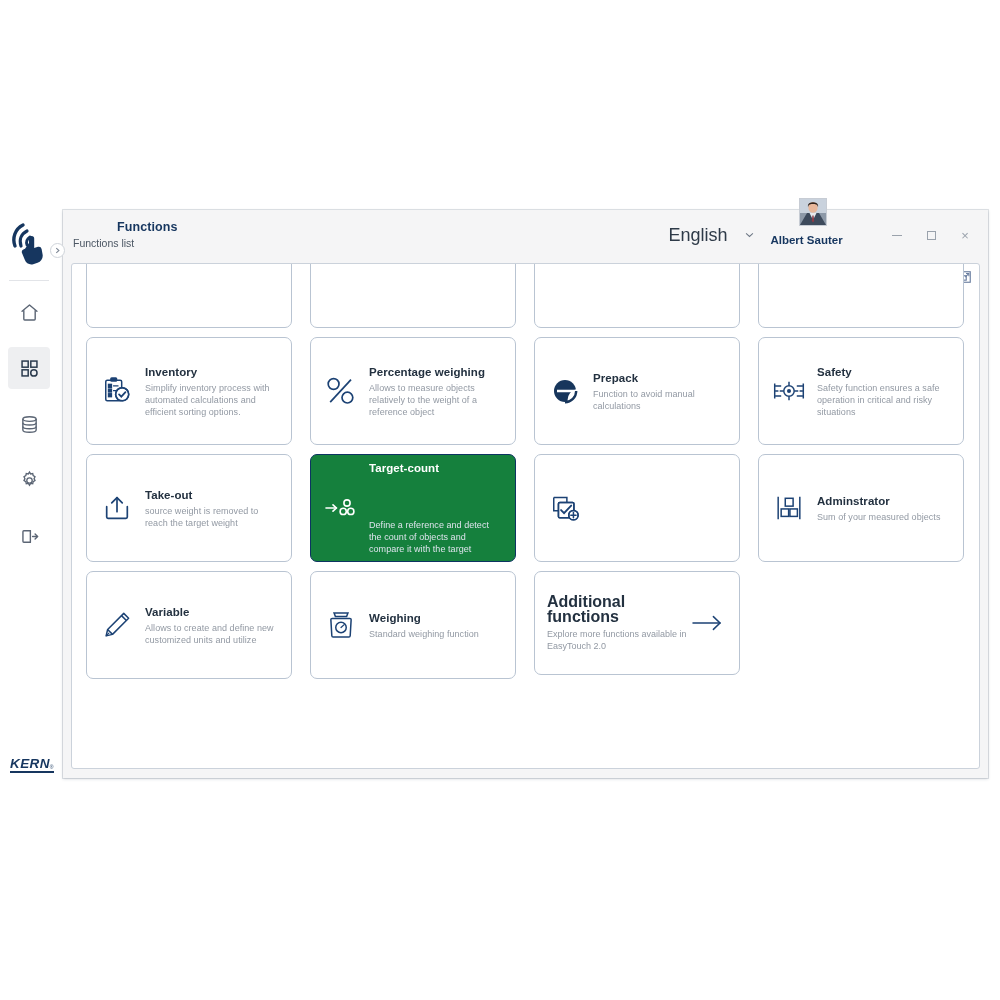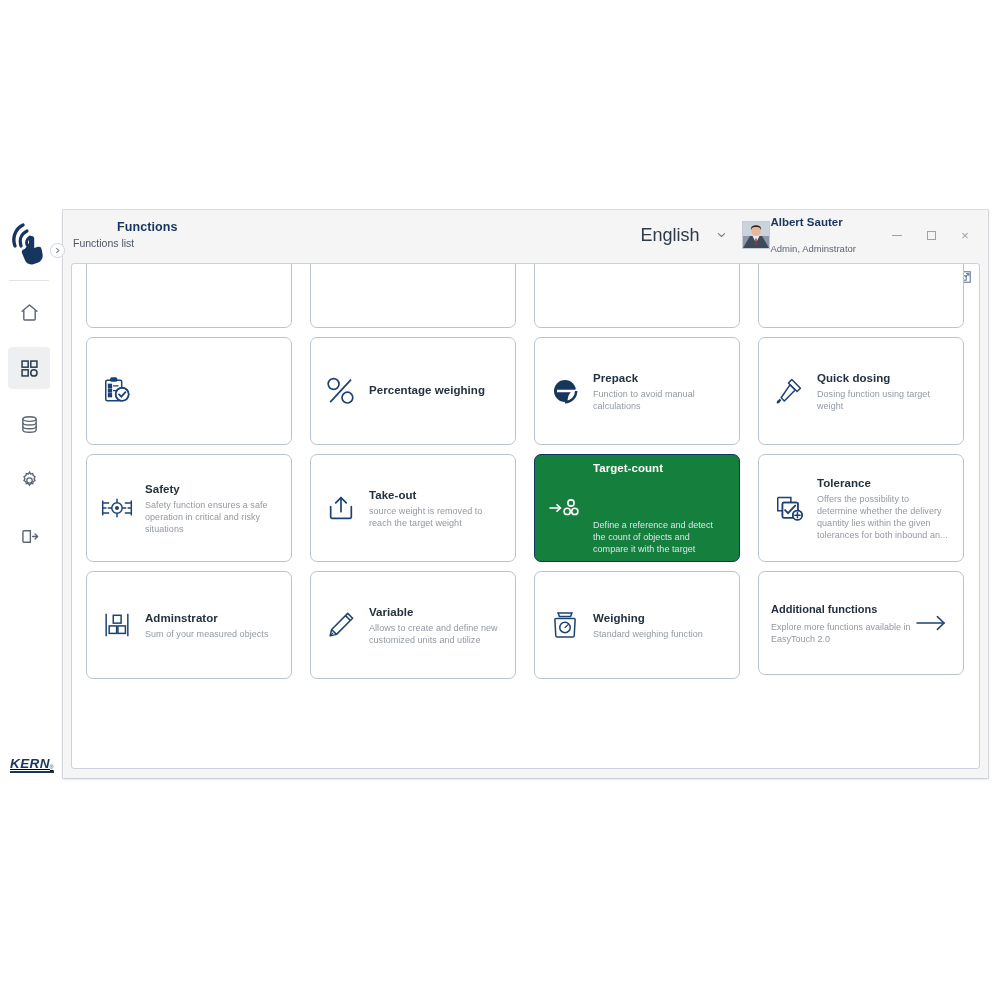--- a/index.html
+++ b/index.html
@@ -67,21 +67,21 @@
     font-size: 12.5px; font-weight: bold; color: #16365f; line-height: 15px;
     letter-spacing: 0.1px;
     padding-left: 44px;
   }
   .title-sub { font-size: 10.5px; color: #4c5764; line-height: 14px; margin-top: 1px; }
   .header-right { margin-left: auto; display: flex; align-items: center; height: 100%; }
   .lang-select {
     display: flex; align-items: center; gap: 18px;
     font-size: 18px; color: #2e3a48; cursor: pointer; margin-right: 16px;
   }
-  .user-box { display: flex; align-items: center; margin-right: 24px; }
+  .user-box { display: flex; align-items: center; gap: 8px; margin-right: 24px; flex-direction: column; }
   .avatar {
     width: 28px; height: 28px; border: 1px solid #c7ccd4; background: #d9dee4;
     overflow: hidden; position: relative; flex: none;
   }
   .user-name { font-size: 11.5px; font-weight: bold; color: #16365f; line-height: 13px; }
   .user-role { font-size: 9.5px; color: #5b6personally; }
   .user-role { font-size: 9.5px; color: #5b6574; line-height: 12px; margin-top: 14px; }
   .win-btns { display: flex; align-items: center; gap: 0px; margin-right: 6px; }
   .win-btn {
     width: 34px; height: 34px; display: flex; align-items: center; justify-content: center;
@@ -144,21 +144,21 @@
     letter-spacing: 0.05px;
   }
   .card.selected .card-desc { color: #dde3ec; margin-top: 44px; }
 
   .card-additional {
     height: 104px;
     border: 1px solid #b9c4d2; border-radius: 7px; background: #fff;
     display: flex; align-items: center; padding: 0 14px 0 12px; cursor: pointer;
   }
   .addl-text { flex: 1; }
-  .addl-title { font-size: 11px; font-weight: bold; color: #233140; line-height: 15px; margin-bottom: 4px;}
+  .addl-title { font-size: 16px; font-weight: bold; color: #233140; line-height: 15px; margin-bottom: 4px;}
   .addl-desc { font-size: 9px; color: #9299a3; line-height: 12px; }
   .addl-arrow { width: 36px; display: flex; align-items: center; justify-content: center; color: #1c4274; }
 
   svg { display: block; overflow: visible; }
 </style>
 </head>
 <body>
 
 <div id="root">
 
@@ -208,21 +208,21 @@
     <div class="nav-item">
       <svg width="21" height="21" viewBox="0 0 24 24" fill="none" stroke="#5b6574" stroke-width="1.6" stroke-linecap="round">
         <path d="M13 5.5 H5.5 a1 1 0 0 0 -1 1 V17.5 a1 1 0 0 0 1 1 H13"></path>
         <path d="M13 5.5 V18.5"></path>
         <path d="M15.5 12 H21"></path>
         <path d="M18.4 9.2 L21.2 12 L18.4 14.8"></path>
       </svg>
     </div>
 
     <div class="kern-logo">
-      <div style="display:flex;align-items:flex-end;text-decoration:underline;">
+      <div style="display:flex;align-items:flex-end;">
         <span class="kern-text">KERN</span>
         <span class="kern-tm">®</span>
       </div>
       <div class="kern-bar"></div>
     </div>
   </div>
 
   <div class="collapse-handle">
     <svg width="7" height="7" viewBox="0 0 8 8" fill="none" stroke="#7b8593" stroke-width="1.2">
       <path d="M2.6 1.4 L5.6 4 L2.6 6.6"></path>
@@ -304,66 +304,57 @@
                 <rect x="7" y="9" width="3" height="3" fill="#1c4274"></rect>
                 <path d="M11.8 10.5 H17.6" stroke-width="1.4"></path>
                 <rect x="7" y="14" width="3" height="3" fill="#1c4274"></rect>
                 <path d="M11.8 15.5 H17.6" stroke-width="1.4"></path>
                 <rect x="7" y="19" width="3" height="3" fill="#1c4274"></rect>
                 <circle cx="21.5" cy="19.5" r="7" fill="#ffffff"></circle>
                 <circle cx="21.5" cy="19.5" r="7"></circle>
                 <path d="M18.2 19.6 L20.6 22 L25 17.2" stroke-width="1.9" stroke-linecap="round"></path>
               </svg>
             </div>
+            <div class="card-text">
+              <div class="card-title">Inventory</div>
+              <div class="card-desc">Simplify inventory process with automated calculations and efficient sorting options.</div>
+            </div>
           </div>
 
 
           <div class="card">
             <div class="card-icon">
               <svg width="32" height="32" viewBox="0 0 32 32" fill="none" stroke="#1c4274" stroke-width="1.7">
                 <circle cx="8.6" cy="9" r="5.4"></circle>
                 <circle cx="22.4" cy="22.6" r="5.4"></circle>
                 <path d="M26 4.6 L5.2 27.2" stroke-width="1.7"></path>
               </svg>
             </div>
             <div class="card-text">
               <div class="card-title">Percentage weighing</div>
+              <div class="card-desc">Allows to measure objects relatively to the weight of a reference object</div>
             </div>
           </div>
 
           <div class="card">
             <div class="card-icon">
               <svg width="32" height="32" viewBox="0 0 32 32" fill="none">
                 <path d="M27 16 A11 11 0 1 1 16 5 A11 11 0 0 1 27 16 Z" fill="#17365c"></path>
                 <path d="M8 16 H27" stroke="#ffffff" stroke-width="2.6"></path>
                 <path d="M24.5 16 A8.5 8.5 0 0 1 16 24.5 A8.5 8.5 0 0 1 16 7.5" fill="none" stroke="#ffffff" stroke-width="0"></path>
                 <path d="M26.6 14.4 A11.4 11.4 0 0 0 18.6 24.8 L18.6 30 L31 30 L31 13 Z" fill="#ffffff"></path>
                 <path d="M16 27.2 A11.2 11.2 0 0 0 27.2 16" stroke="#17365c" stroke-width="2.4" fill="none"></path>
               </svg>
             </div>
             <div class="card-text">
               <div class="card-title">Prepack</div>
               <div class="card-desc">Function to avoid manual calculations</div>
             </div>
           </div>
 
-          <div class="card">
-            <div class="card-icon">
-              <svg width="30" height="30" viewBox="0 0 32 32" fill="none" stroke="#1c4274" stroke-width="1.6" stroke-linejoin="round">
-                <path d="M19 3.8 L28.2 13 L24.6 16.6 L15.4 7.4 Z"></path>
-                <path d="M17 9.4 L22.6 15 L11 26.6 L7.6 23.2 Z"></path>
-                <path d="M6 25.2 L3.6 28.4 L6.8 26" stroke-linecap="round"></path>
-                <circle cx="4.6" cy="27.4" r="1.6" fill="#1c4274" stroke="none"></circle>
-              </svg>
-            </div>
-            <div class="card-text">
-              <div class="card-title">Quick dosing</div>
-              <div class="card-desc">Dosing function using target weight</div>
-            </div>
-          </div>
 
           <div class="card">
             <div class="card-icon">
               <svg width="34" height="26" viewBox="0 0 36 28" fill="none" stroke="#1c4274" stroke-width="1.6">
                 <circle cx="18" cy="14" r="5.6"></circle>
                 <circle cx="18" cy="14" r="2.2" fill="#1c4274" stroke="none"></circle>
                 <path d="M18 4 V8.2 M18 19.8 V24 M8 14 H12.2 M23.8 14 H28"></path>
                 <path d="M3 8.6 H9.6 M3 14 H6.6 M3 19.4 H9.6"></path>
                 <path d="M33 8.6 H26.4 M33 14 H29.4 M33 19.4 H26.4"></path>
                 <path d="M2.6 6 V22" stroke-width="1.6"></path>
@@ -412,24 +403,20 @@
                 <path d="M4 4.8 H18 V13"></path>
                 <path d="M4 4.8 V19 H11"></path>
                 <rect x="9" y="10" width="16.5" height="16.5" rx="1.4" fill="#ffffff"></rect>
                 <rect x="9" y="10" width="16.5" height="16.5" rx="1.4"></rect>
                 <path d="M11.8 18.2 L15 21.4 L22.6 13.4" stroke-width="2" stroke-linecap="round"></path>
                 <circle cx="25" cy="23.6" r="5" fill="#ffffff"></circle>
                 <circle cx="25" cy="23.6" r="5"></circle>
                 <path d="M25 20.8 V26.4 M22.2 23.6 H27.8" stroke-width="1.6" stroke-linecap="round"></path>
               </svg>
             </div>
-            <div class="card-text">
-              <div class="card-title">Tolerance</div>
-              <div class="card-desc">Offers the possibility to determine whether the delivery quantity lies within the given tolerances for both inbound an...</div>
-            </div>
           </div>
 
           <div class="card">
             <div class="card-icon">
               <svg width="28" height="28" viewBox="0 0 30 30" fill="none" stroke="#1c4274" stroke-width="1.6">
                 <path d="M3.4 3 V27"></path>
                 <path d="M26.6 3 V27"></path>
                 <rect x="11" y="4.6" width="8.4" height="8.4"></rect>
                 <rect x="6.6" y="16" width="8" height="8"></rect>
                 <rect x="16" y="16" width="8" height="8"></rect>

